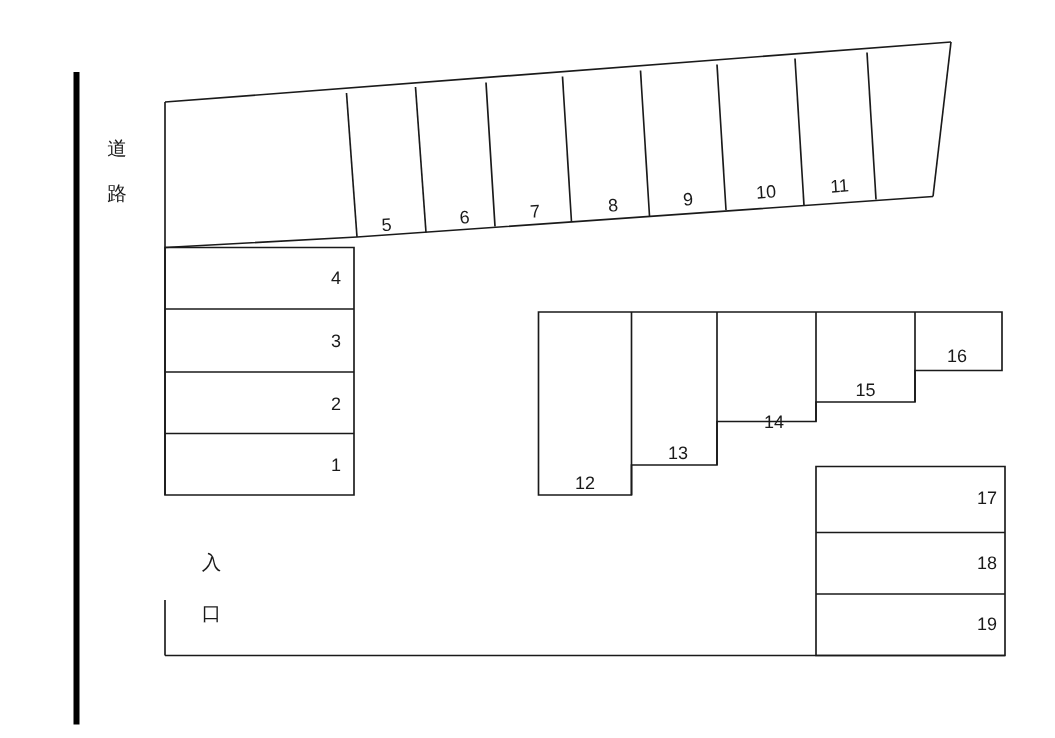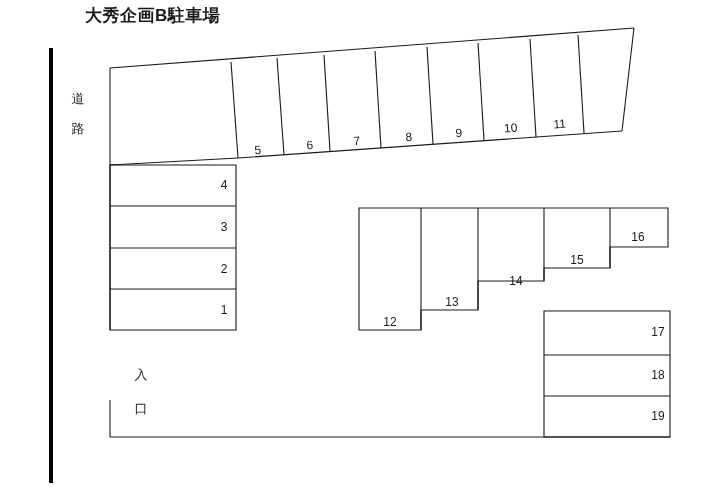--- a/index.html
+++ b/index.html
@@ -58,21 +58,20 @@
     font-family: "Liberation Sans", "DejaVu Sans", sans-serif;
     font-size: 12px;
     fill: #1a1a1a;
   }
 </style>
 </head>
 <body>
 
 <div id="page">
 
-  <div id="title">大秀企画B駐車場</div>
 
   <div id="road-label">
     <span>道</span>
     <span>路</span>
   </div>
 
   <div id="entrance-label">
     <span>入</span>
     <span>口</span>
   </div>

